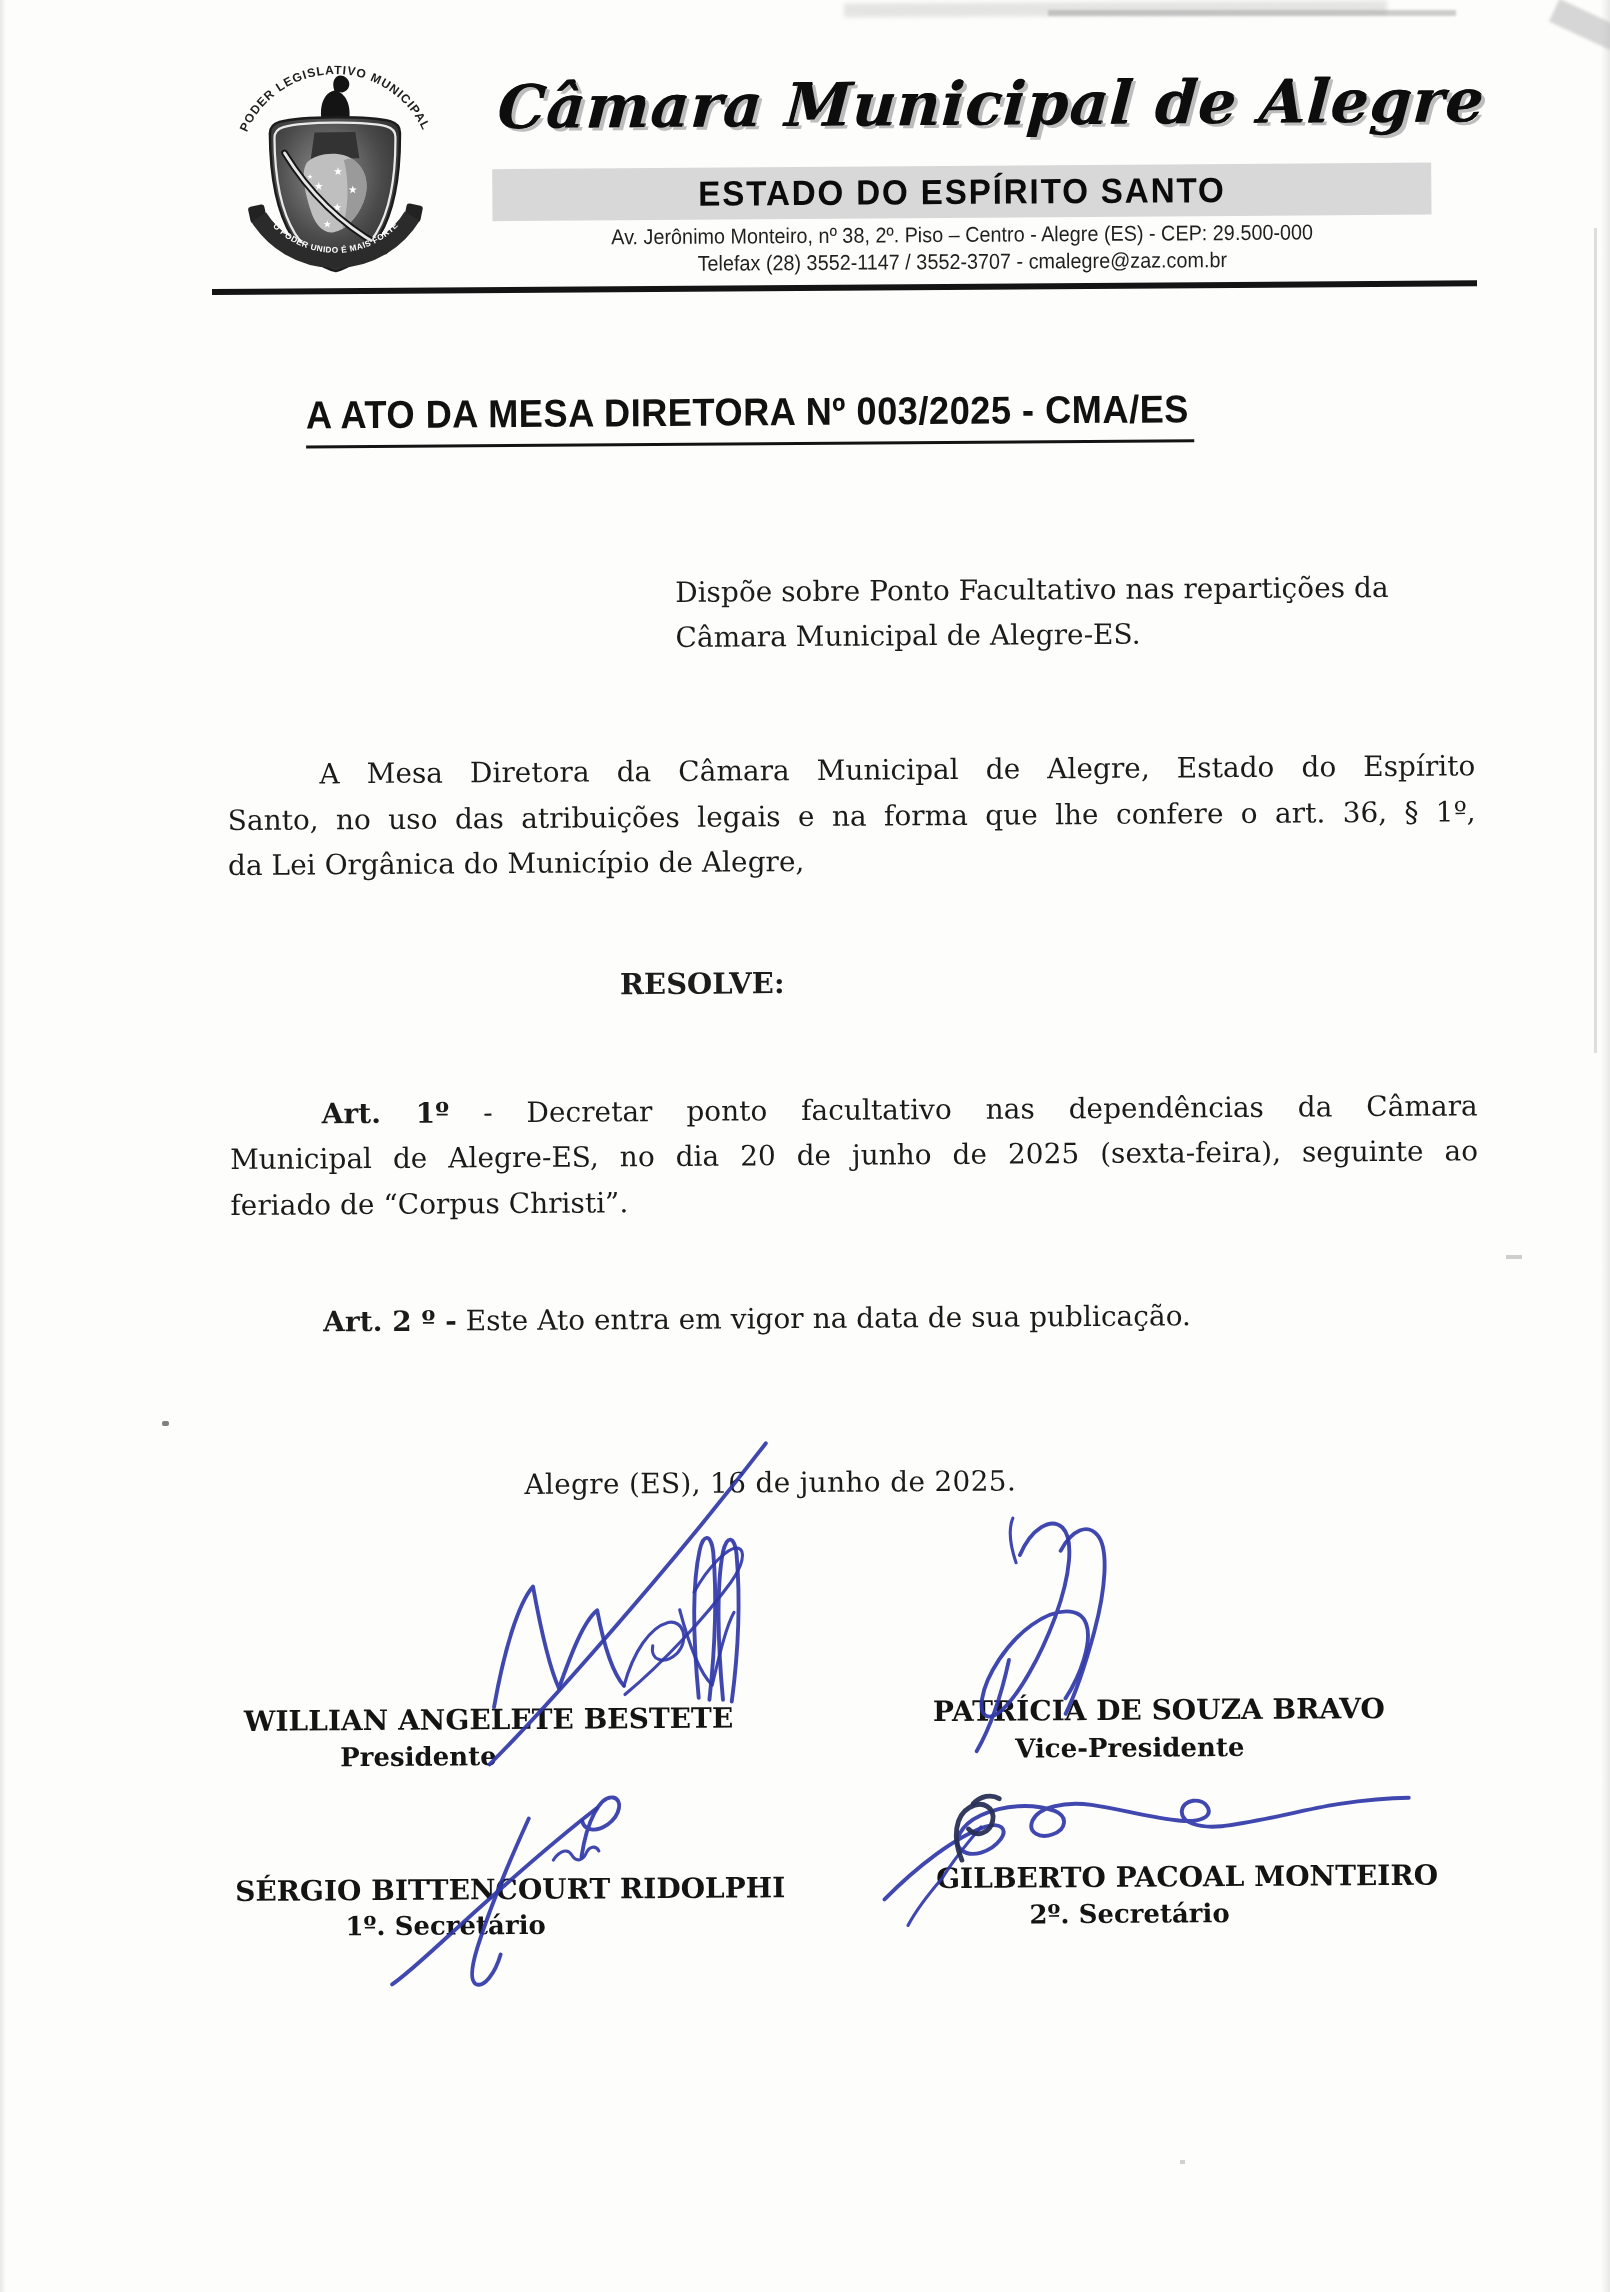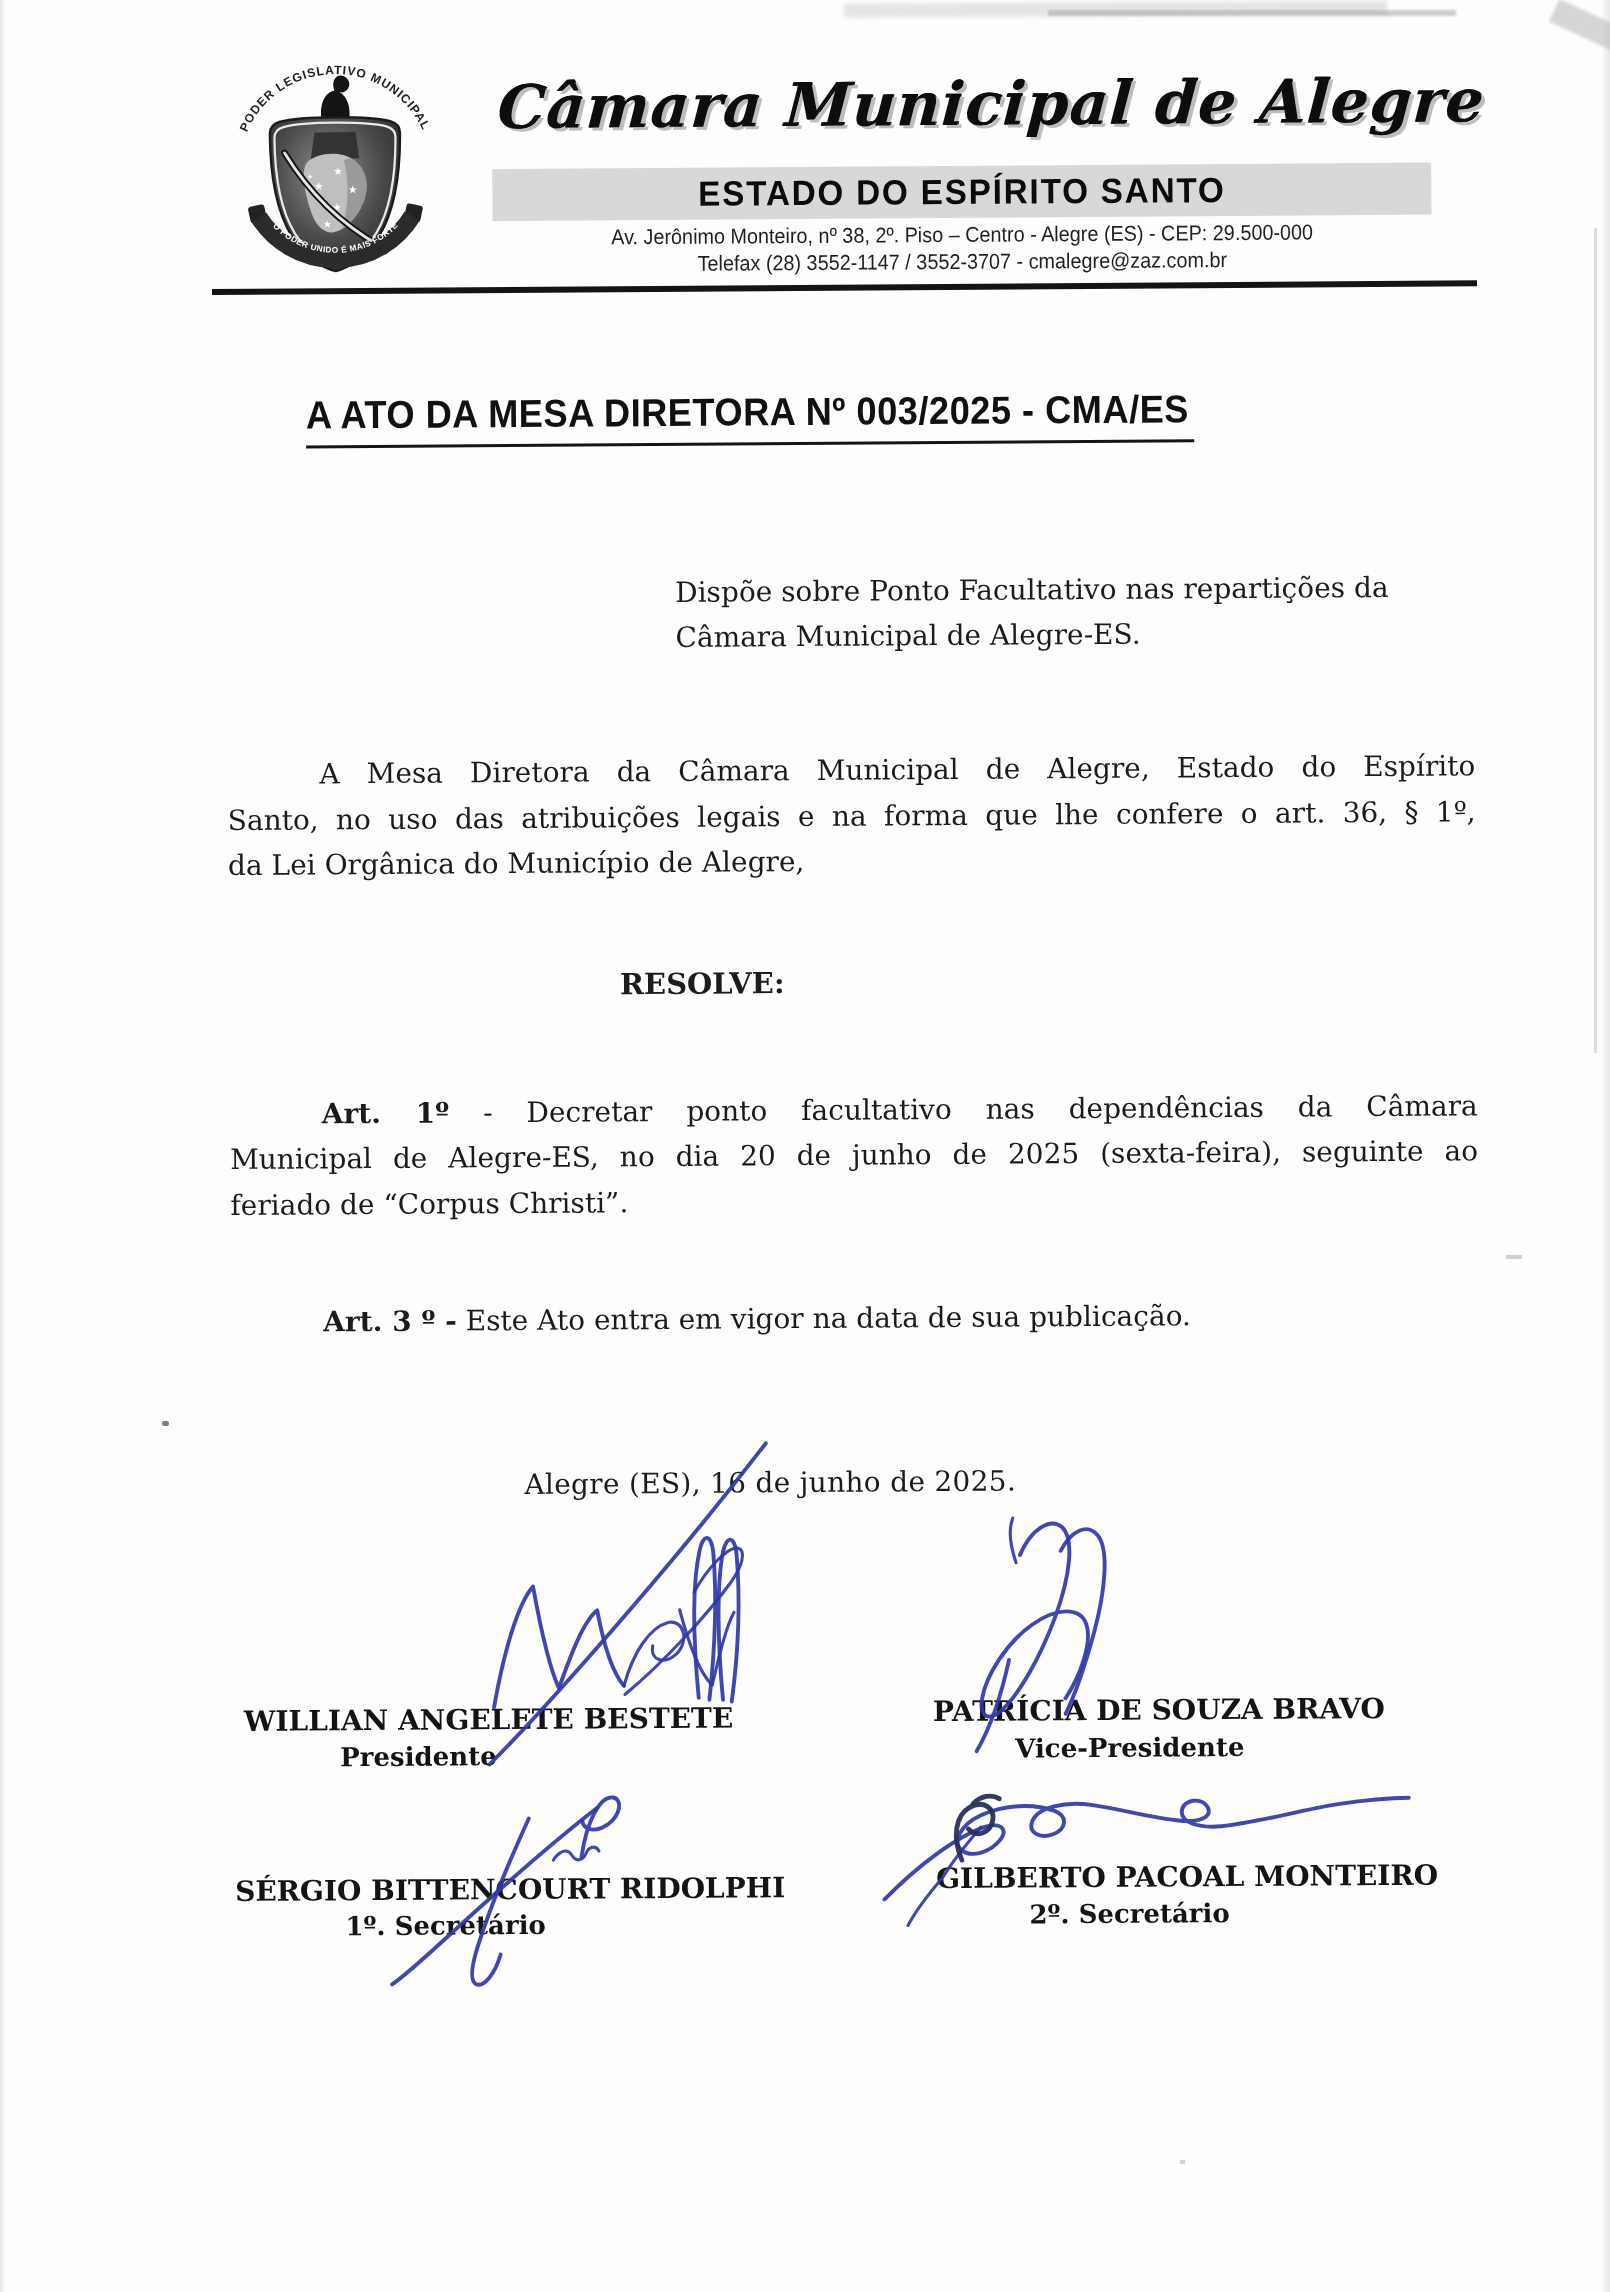--- a/index.html
+++ b/index.html
@@ -125,21 +125,21 @@
 
     <div class="abs resolve">RESOLVE:</div>
 
     <div class="abs body-line jpar just indent" style="top:1088px;">
       <span class="b">Art. 1º</span><span> - Decretar ponto facultativo nas dependências da Câmara</span>
     </div>
     <div class="abs body-line jpar just" style="top:1133px;">Municipal de Alegre-ES, no dia 20 de junho de 2025 (sexta-feira), seguinte ao</div>
     <div class="abs body-line jpar" style="top:1179px;">feriado de “Corpus Christi”.</div>
 
     <div class="abs body-line jpar indent" style="top:1296px;">
-      <span class="b">Art. 3 º -</span><span> Este Ato entra em vigor na data de sua publicação.</span>
+      <span class="b">Art. 2 º -</span><span> Este Ato entra em vigor na data de sua publicação.</span>
     </div>
 
     <div class="abs body-line dateline">Alegre (ES), 16 de junho de 2025.</div>
 
     <div class="abs sig-name" style="left:240px;top:1701px;">WILLIAN ANGELETE BESTETE</div>
     <div class="abs sig-role" style="left:336px;top:1739px;">Presidente</div>
 
     <div class="abs sig-name" style="left:929px;top:1696px;">PATRÍCIA DE SOUZA BRAVO</div>
     <div class="abs sig-role" style="left:1011px;top:1735px;">Vice-Presidente</div>
 

